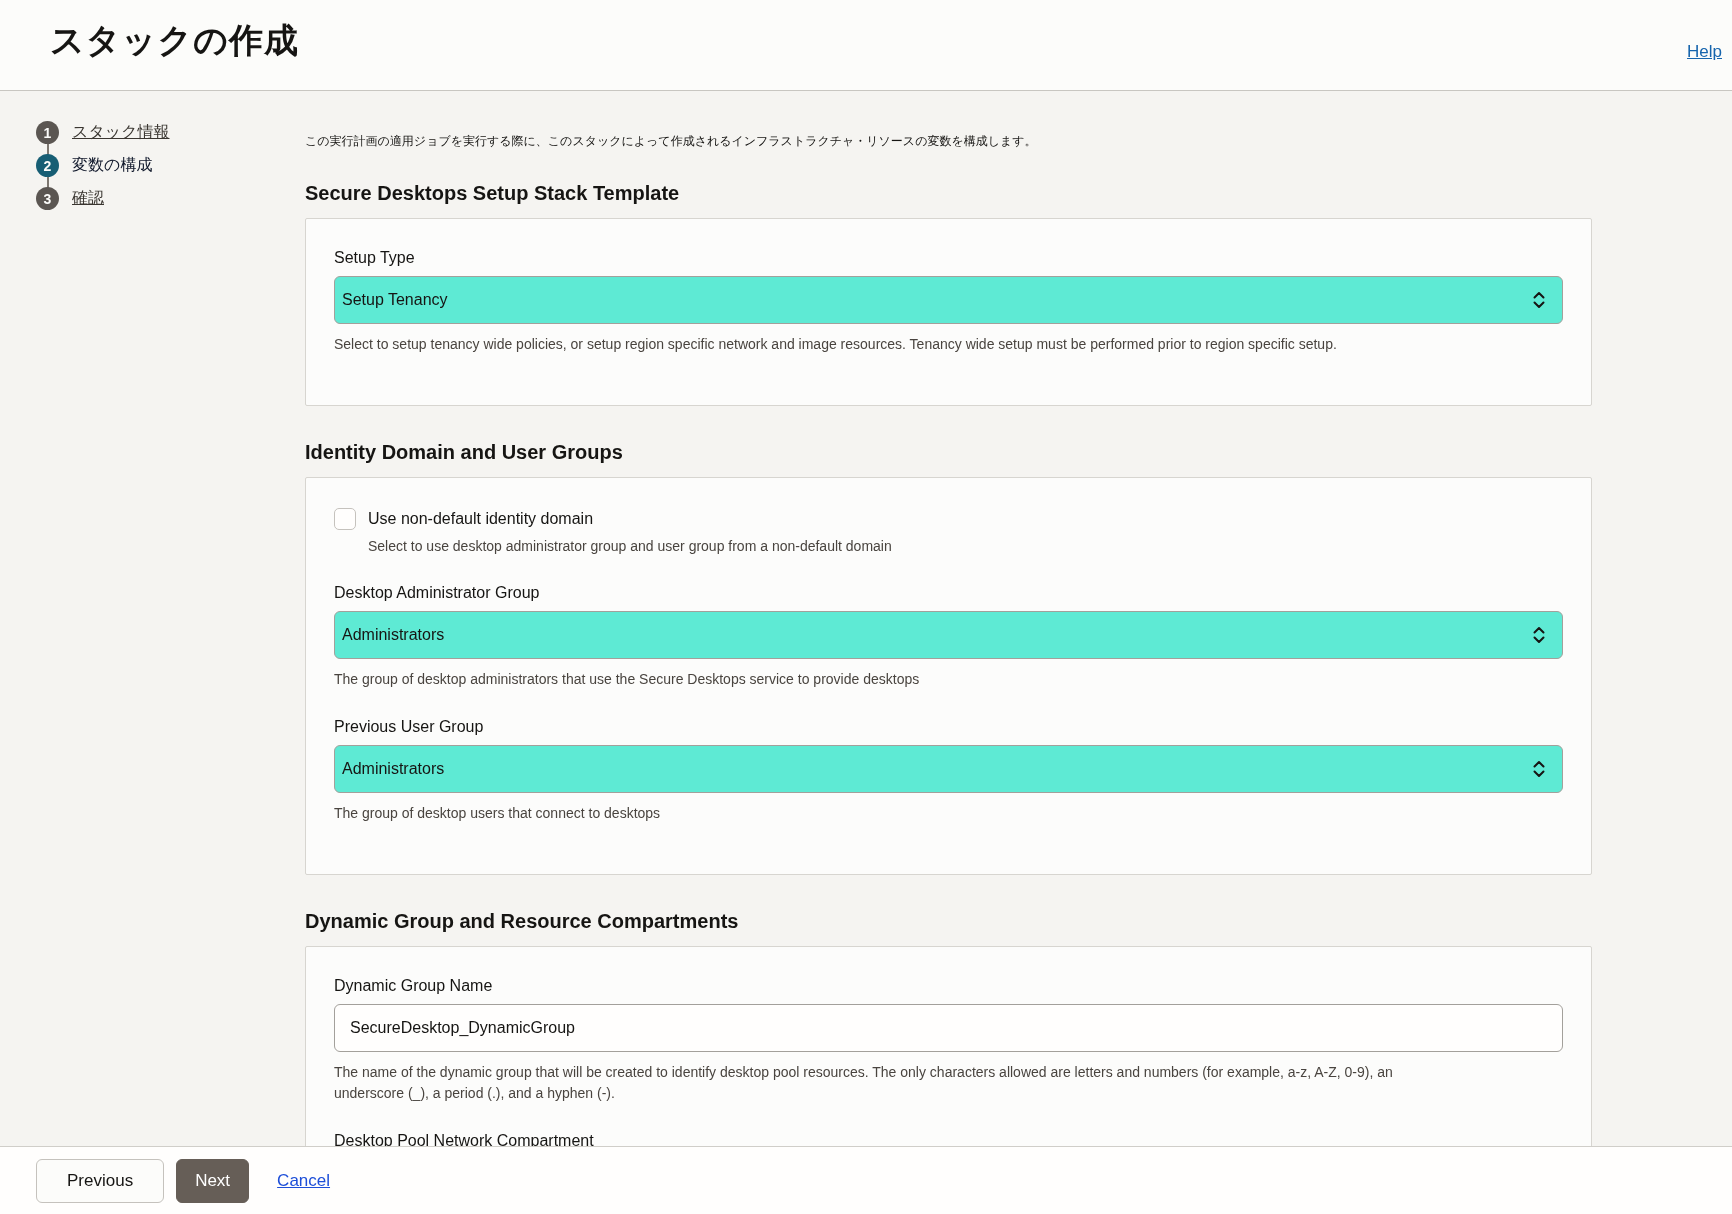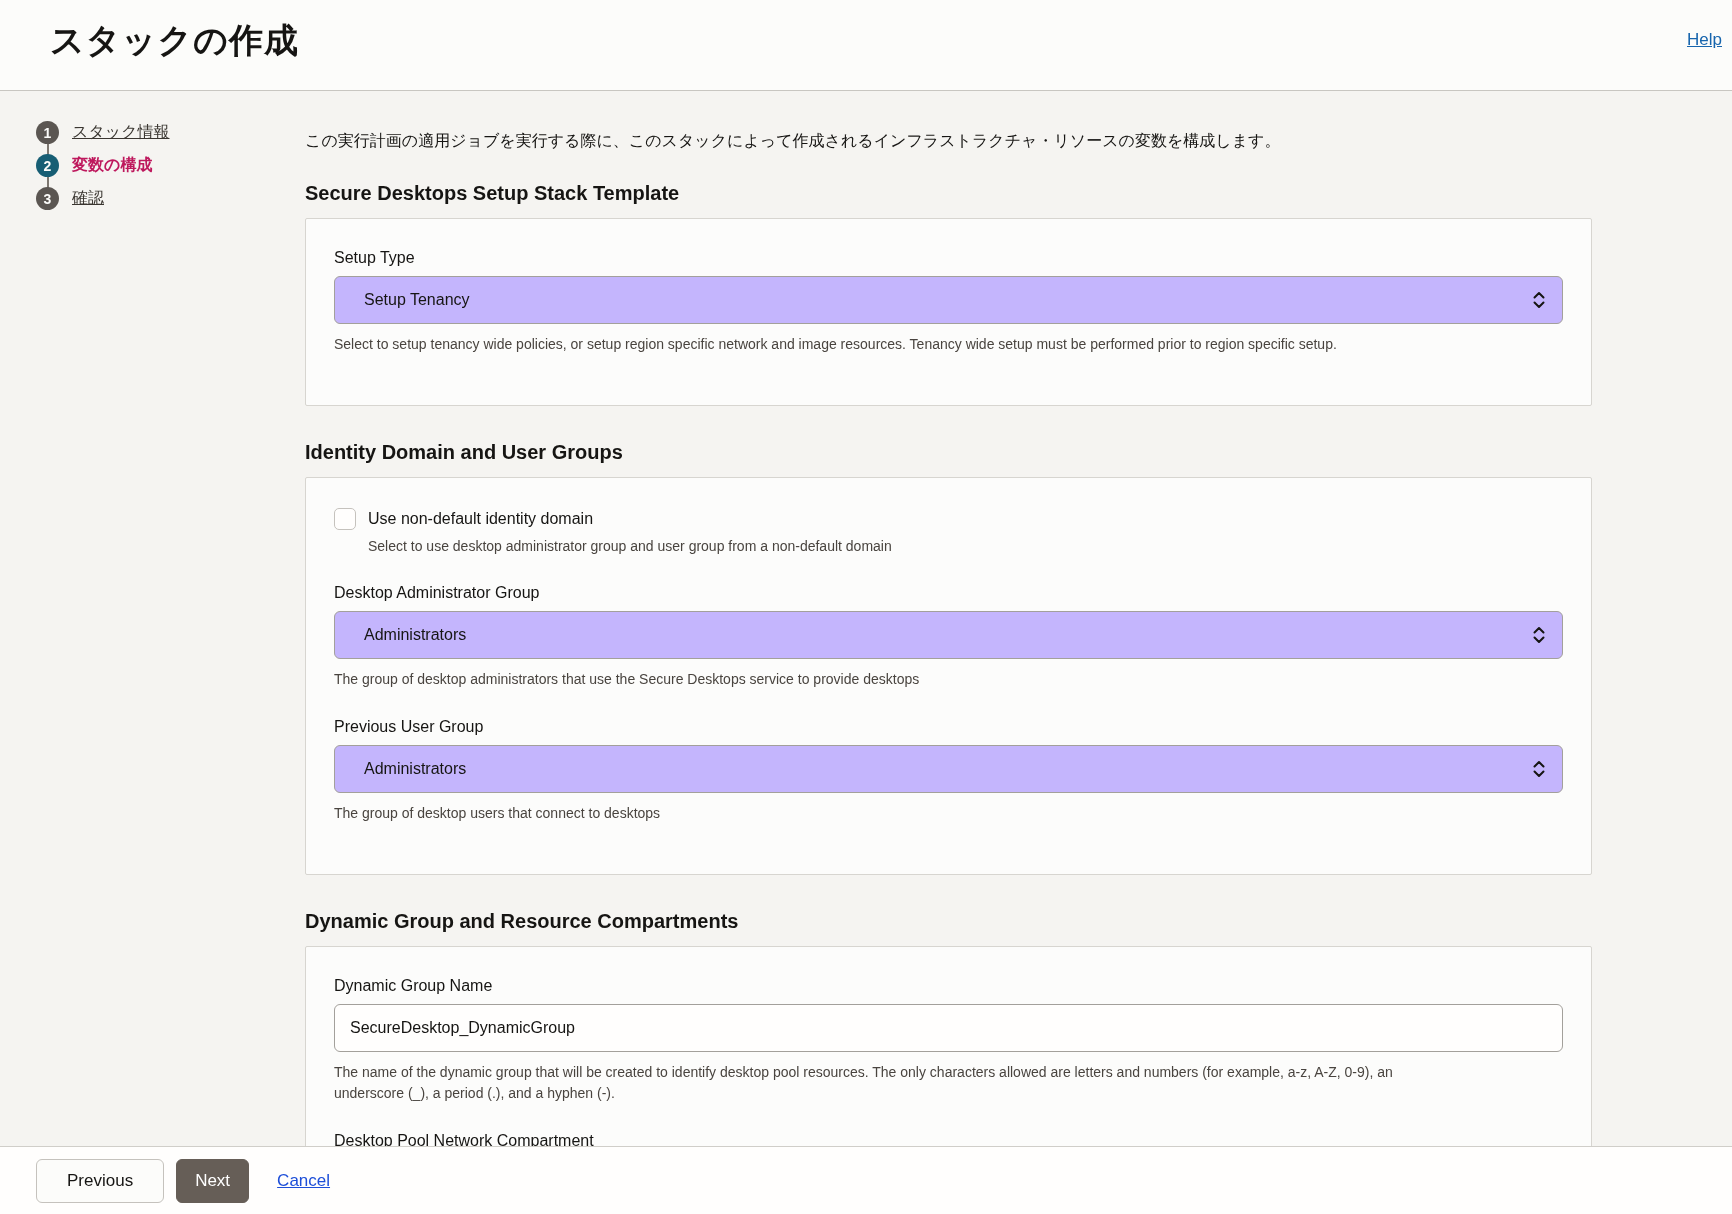--- a/index.html
+++ b/index.html
@@ -11,21 +11,21 @@
   
   .app-header {
     position:relative; height:91px; background:#fcfcfa;
     border-bottom:1px solid #c8c6c1;
   }
   .app-header .page-title {
     position:absolute; left:50px; top:18px;
     font-size:34px; font-weight:bold; letter-spacing:1px;
   }
   .help-link {
-    position:absolute; right:10px; top:30px;
+    position:absolute; right:10px; top:42px;
     font-size:17px; color:#1765ad; text-decoration:underline; cursor:pointer;
   }
   
   .steps {
     position:absolute; left:36px; top:116px; width:250px;
   }
   .steps .connector {
     position:absolute; left:11px; top:12px; width:2px; height:66px;
     background:#7d7770;
   }
@@ -35,41 +35,41 @@
     background:#5b5652; color:#fcfcfa; font-size:14px; font-weight:bold;
     display:flex; align-items:center; justify-content:center;
     position:relative; z-index:2; flex:0 0 23px;
   }
   .step-row.active .step-badge { background:#175e74; }
   .step-label {
     margin-left:13px; font-size:16px; color:#3a3631;
     text-decoration:underline; cursor:pointer;
   }
   .step-row.active .step-label {
-    font-weight:bold; color:#be185d; text-decoration:none; cursor:default;
+    font-weight:normal; color:#0f172a; text-decoration:none; cursor:default;
   }
   
   .content {
     margin-left:305px; padding-top:38px; width:1287px;
   }
-  .description { font-size:16px; line-height:24px; margin-bottom:29px; }
+  .description { font-size:12px; line-height:24px; margin-bottom:29px; }
   .section-title { font-size:20px; font-weight:bold; margin-bottom:13px; }
   .panel {
     background:#fcfcfb; border:1px solid #d7d5d0; border-radius:2px;
     padding:30px 28px 50px 28px; margin-bottom:35px;
   }
   .panel.clipped { padding-bottom:180px; margin-bottom:0; }
   .field { }
   .field + .field { margin-top:28px; }
   .field-label { font-size:16px; margin-bottom:9px; }
   .select-control {
     display:flex; align-items:center; justify-content:space-between;
-    height:48px; background:#c4b5fd;
+    height:48px; background:#5eead4;
     border:1px solid #a3a09b; border-radius:6px;
-    padding:0 14px 0 29px; cursor:pointer;
+    padding:0 14px 0 7px; cursor:pointer;
   }
   .select-value { font-size:16px; }
   .chevron-updown { width:18px; height:20px; display:block; }
   .text-control {
     width:100%; height:48px; background:#fffefd;
     border:1px solid #a3a09b; border-radius:6px;
     padding:0 15px; font-size:16px; color:#161513;
     font-family:"Liberation Sans","DejaVu Sans",sans-serif;
   }
   .field-help { font-size:14px; line-height:21px; color:#49443f; margin-top:10px; }

